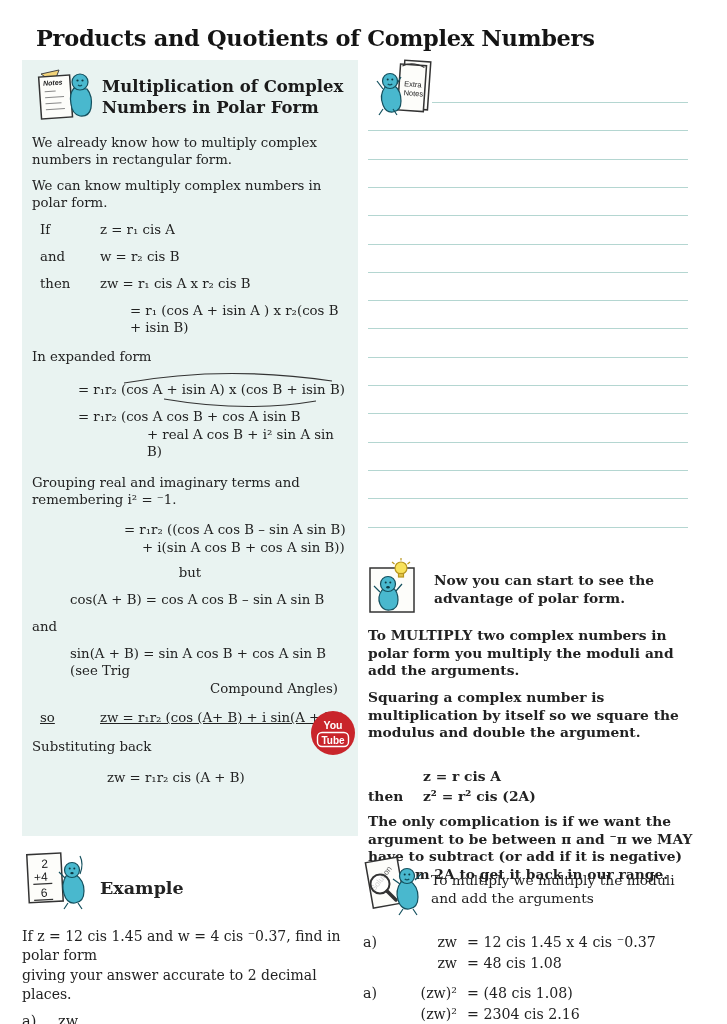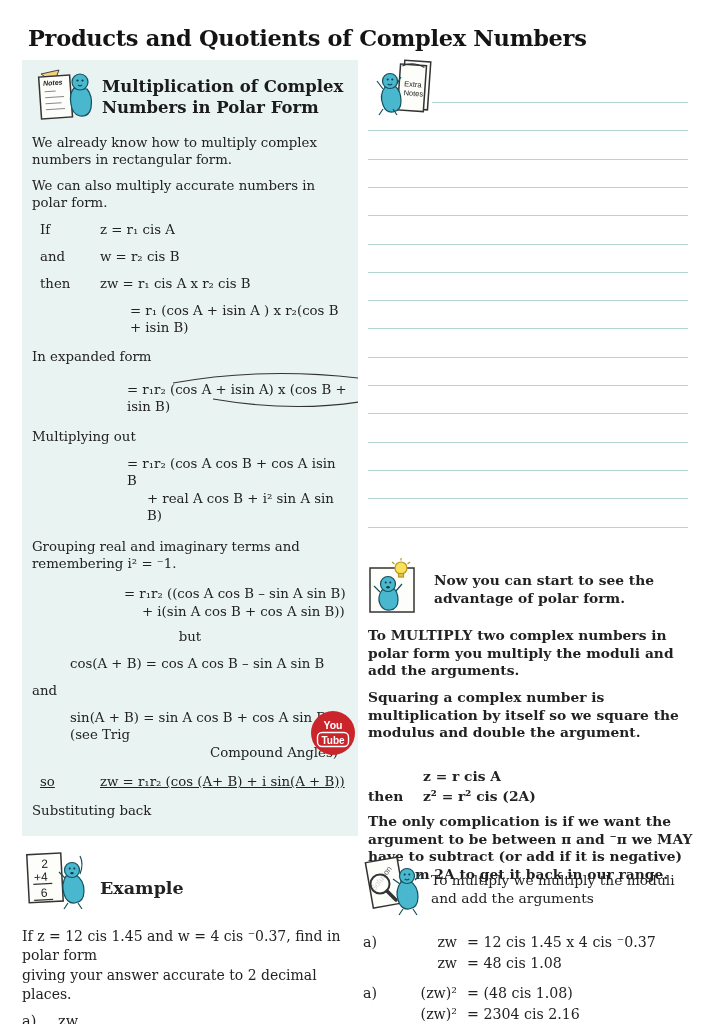--- a/index.html
+++ b/index.html
@@ -2,35 +2,35 @@
 <html><head>
 <meta charset="utf-8">
 <style>
   html,body{margin:0;padding:0;}
   body{
     width:727px;height:1024px;position:relative;background:#ffffff;
     font-family:"DejaVu Serif","Liberation Serif",serif;color:#222;
     overflow:hidden;
   }
   .page-title{
-    position:absolute;left:28px;top:10px;font-size:22.5px;font-weight:bold;
+    position:absolute;left:36px;top:10px;font-size:22.5px;font-weight:bold;
     color:#141414;letter-spacing:-0.3px;
   }
   
   .notes-panel{
     position:absolute;left:22px;top:60px;width:336px;height:776px;
     background:#e9f3f1;box-sizing:border-box;padding:8px 10px;overflow:hidden;
   }
   .panel-header{display:flex;align-items:center;gap:8px;margin-bottom:8px;}
   .panel-heading{font-size:16.5px;font-weight:bold;line-height:1.28;width:245px;color:#1b1b1b;}
   .notes-panel p{margin:0 0 9px 0;font-size:13.3px;line-height:17px;}
   .frow{display:flex;margin:10px 0 0 8px;font-size:13.3px;line-height:17px;}
   .frow .lbl{width:60px;flex:0 0 60px;}
   .fline{font-size:13.3px;line-height:17px;margin-top:10px;}
-  .ind95{margin-left:95px;}
+  .ind95{margin-left:46px;}
   .ind98{margin-left:98px;}
   .ind115{margin-left:115px;margin-top:1px;}
   .ind92{margin-left:92px;}
   .ind110{margin-left:110px;margin-top:1px;}
   .ind38{margin-left:38px;}
   .ind178{margin-left:178px;margin-top:1px;}
   .ind75{margin-left:75px;}
   .rel{position:relative;display:inline-block;}
   .arcs{position:absolute;left:28px;top:-13px;pointer-events:none;}
   .yt-badge{position:absolute;left:288px;top:650px;}
@@ -89,21 +89,21 @@
           <circle cx="45.5" cy="12.5" r="1.1" fill="#0d3a45" stroke="none"></circle>
           <circle cx="50.5" cy="12.5" r="1.1" fill="#0d3a45" stroke="none"></circle>
           <path d="M46,17 q2,1.6 4,0" fill="none"></path>
         </g>
       </svg>
     </span>
     <div class="panel-heading">Multiplication of Complex Numbers in Polar Form</div>
   </div>
 
   <p>We already know how to multiply complex numbers in rectangular form.</p>
-  <p>We can also multiply accurate numbers in polar form.</p>
+  <p>We can know multiply complex numbers in polar form.</p>
 
   <div class="frow">
     <span class="lbl">If</span>
     <span>z = r₁ cis A</span>
   </div>
   <div class="frow">
     <span class="lbl">and</span>
     <span>w = r₂ cis B</span>
   </div>
   <div class="frow">
@@ -117,21 +117,20 @@
   <div class="fline ind95" style="margin-top:16px;">
     <span class="rel">
       <svg class="arcs" width="232" height="46" viewBox="0 0 232 46">
         <path d="M18,15 Q118,-3 226,13" fill="none" stroke="#333" stroke-width="1.1"></path>
         <path d="M58,31 Q140,45 210,33" fill="none" stroke="#333" stroke-width="1.1"></path>
       </svg>
       <span>= r₁r₂ (cos A + isin A) x (cos B + isin B)</span>
     </span>
   </div>
 
-  <div class="fline" style="margin-top:13px;">Multiplying out</div>
   <div class="fline ind95">= r₁r₂ (cos A cos B + cos A isin B</div>
   <div class="fline ind115">+ real A cos B + i² sin A sin B)</div>
 
   <p style="margin-top:14px;">Grouping real and imaginary terms and remembering i² = ⁻1.</p>
 
   <div class="fline ind92" style="margin-top:13px;">= r₁r₂ ((cos A cos B – sin A sin B)</div>
   <div class="fline ind110">+ i(sin A cos B + cos A sin B))</div>
 
   <div class="fline" style="margin-top:8px;text-align:center;">but</div>
   <div class="fline ind38">cos(A + B) = cos A cos B – sin A sin B</div>

